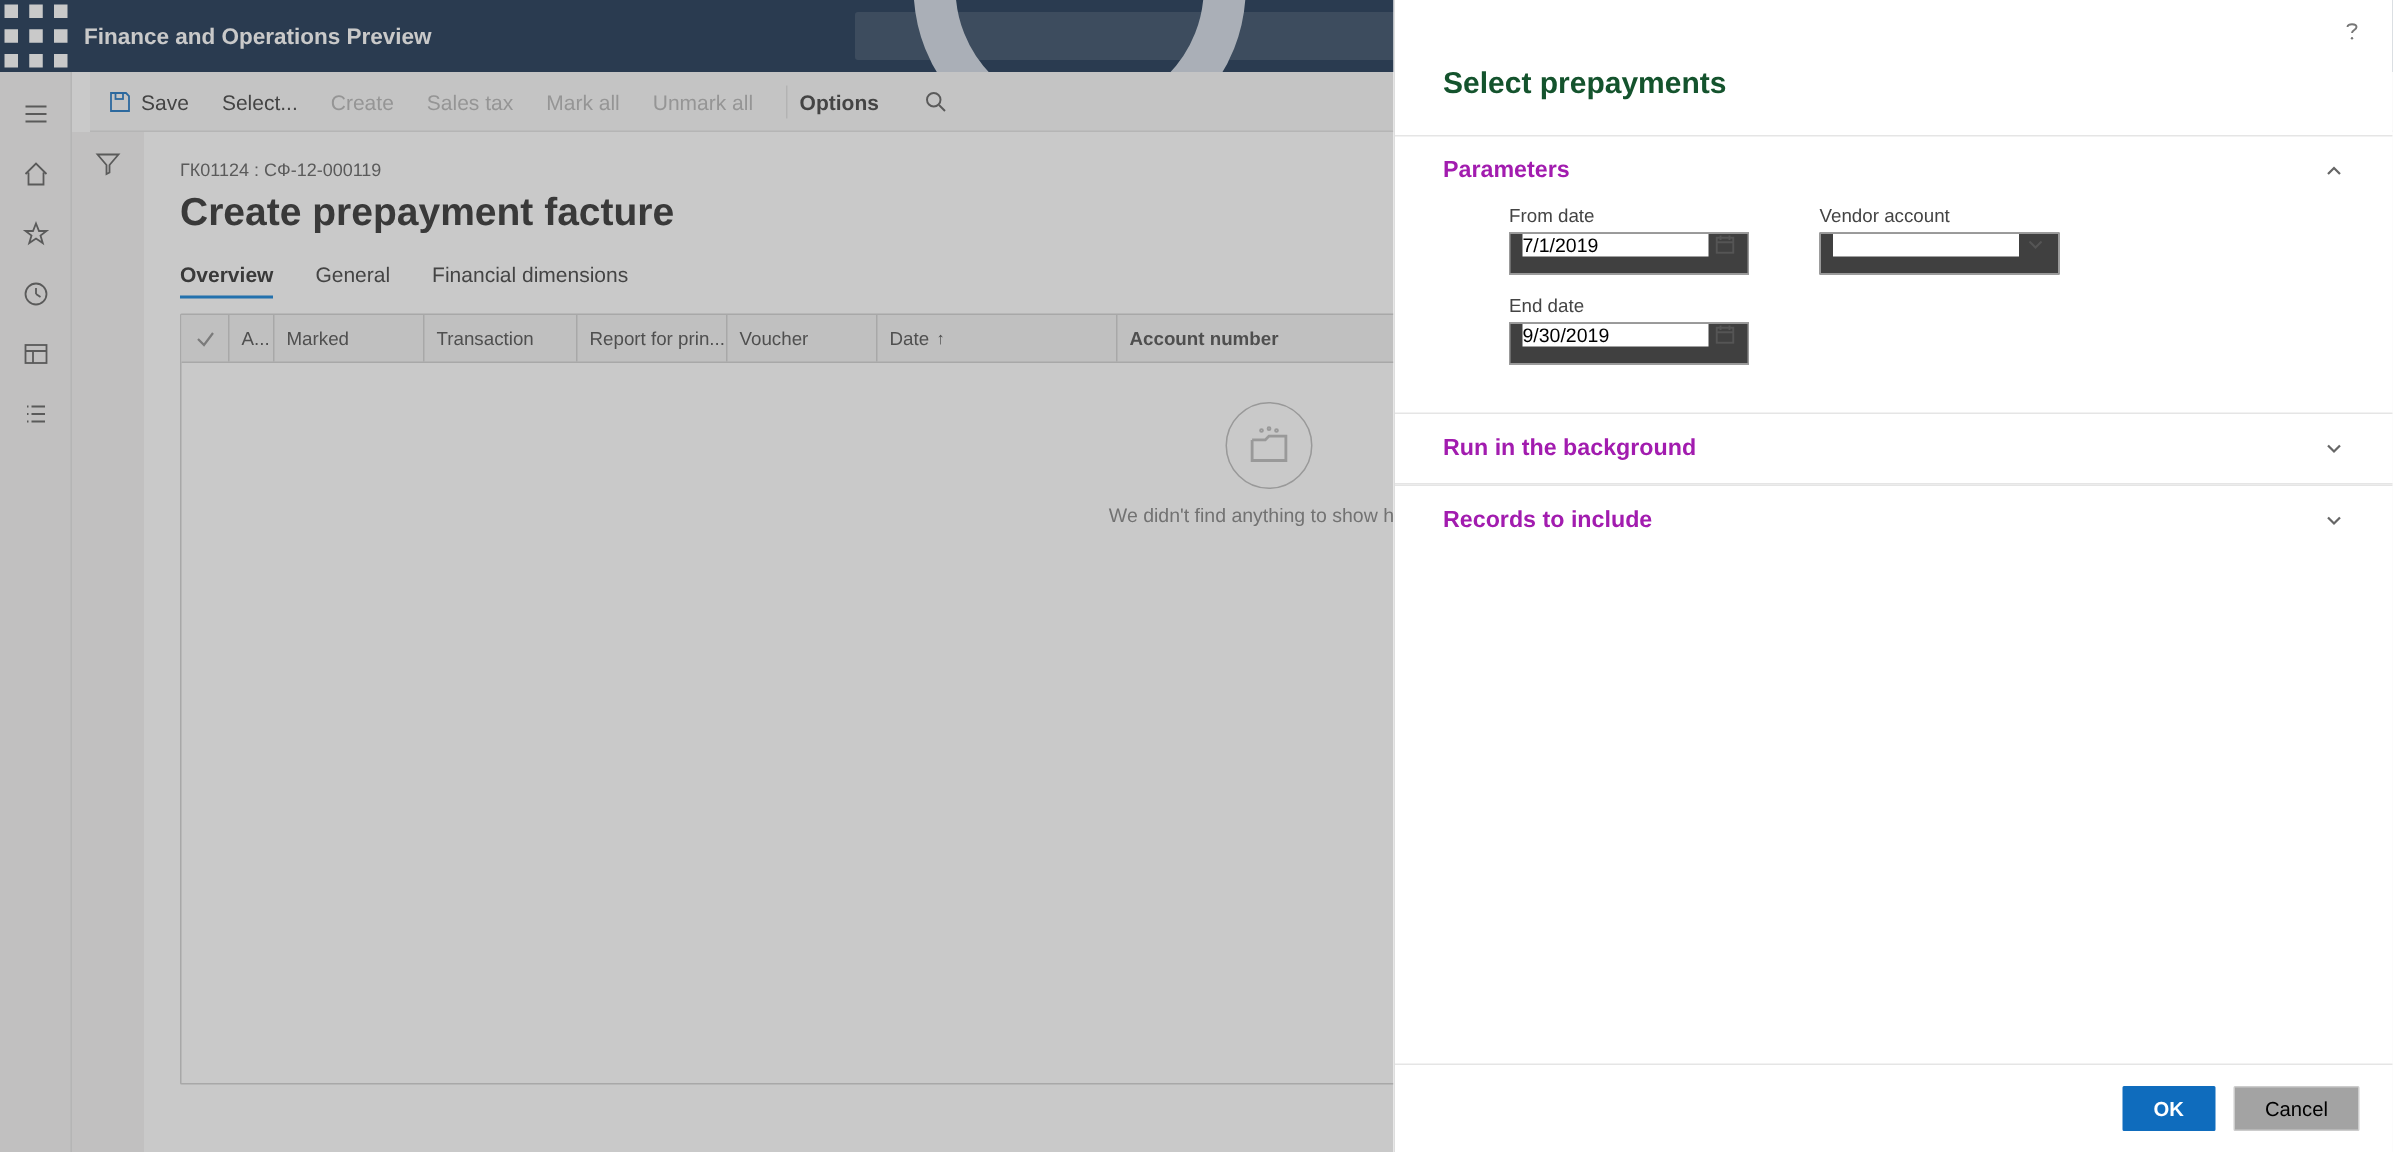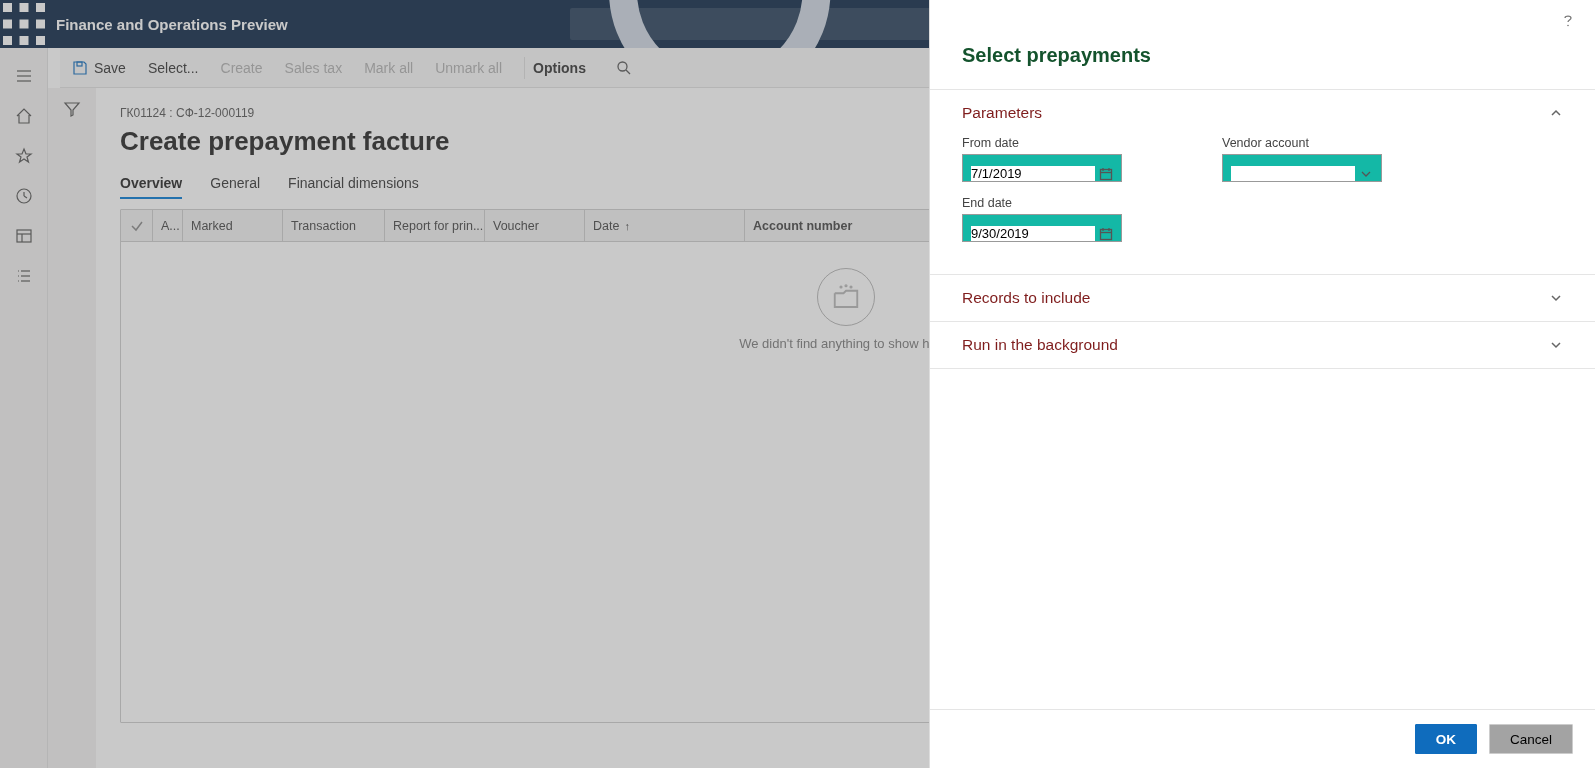--- a/index.html
+++ b/index.html
@@ -60,27 +60,27 @@
   
   .overlay { position: absolute; left: 0; top: 0; width: 929px; height: 768px; background: rgba(100,100,100,0.35); pointer-events: none; z-index: 5; }
 
   
   .sidepanel { position: absolute; right: 0; top: 0; width: 666px; height: 768px; background: #fff; z-index: 10; border-left: 1px solid #ddd; display: flex; flex-direction: column; }
   .sp-top { display: flex; align-items: center; justify-content: space-between; padding: 6px 12px 0 0; }
   .sp-help { cursor: pointer; padding: 6px; }
   .sp-help svg { width: 18px; height: 18px; stroke: #777; fill: none; stroke-width: 1.3; }
   .sp-title { font-size: 20px; font-weight: 600; color: #14532d; padding: 4px 32px 22px 32px; }
   .sp-section { border-top: 1px solid #e5e5e5; }
-  .sp-section-header { display: flex; align-items: center; justify-content: space-between; padding: 14px 32px; font-size: 15.5px; font-weight: 400; color: #7f1d1d; cursor: pointer; }
+  .sp-section-header { display: flex; align-items: center; justify-content: space-between; padding: 14px 32px; font-size: 15.5px; font-weight: 700; color: #a21caf; cursor: pointer; }
   .sp-section-header svg { width: 14px; height: 14px; stroke: #666; fill: none; stroke-width: 1.5; }
-  .sp-section-body { padding: 0 32px 18px 32px; display: flex; gap: 100px; }
+  .sp-section-body { padding: 0 32px 18px 32px; display: flex; gap: 47px; margin-left: 44px; }
   .sp-fieldcol { display: flex; flex-direction: column; }
   .sp-field { margin-bottom: 14px; }
   .sp-field label { display: block; font-size: 12.5px; color: #444; margin-bottom: 4px; }
-  .sp-dateinput, .sp-select { width: 160px; height: 28px; border: 1px solid #999; font-size: 13px; padding: 0 8px; display: flex; align-items: flex-end; justify-content: space-between; background: #14b8a6; }
+  .sp-dateinput, .sp-select { width: 160px; height: 28px; border: 1px solid #999; font-size: 13px; padding: 0 8px; display: flex; align-items: flex-start; justify-content: space-between; background: #404040; }
   .sp-dateinput input, .sp-select input { border:none; outline:none; width: 100%; font-size: 13px; }
   .sp-dateinput svg, .sp-select svg { width: 14px; height: 14px; stroke: #555; fill:none; stroke-width:1.3; flex-shrink:0; margin-left:4px;}
 
   .sp-footer { margin-top: auto; border-top: 1px solid #e5e5e5; padding: 14px 22px; display: flex; justify-content: flex-end; gap: 12px; }
   .btn { height: 30px; padding: 0 20px; font-size: 13.5px; border: 1px solid #ccc; background: #a3a3a3; cursor: pointer; border-radius: 1px; }
   .btn-primary { background: #0f6cbd; border-color: #0f6cbd; color: #fff; font-weight: 600; }
 
   .sort-arrow { font-size: 11px; }
 </style>
 </head>
@@ -292,35 +292,35 @@
             <input type="text" value="" style="">
             <svg viewBox="0 0 14 14">
                 <polyline points="3,5 7,9 11,5"></polyline>
               </svg>
           </div>
         </div>
       </div>
     </div>
   </div>
 
+  <div class="sp-section" style="border-bottom:1px solid #e5e5e5;">
+    <div class="sp-section-header">
+      <span>Run in the background</span>
+      <svg viewBox="0 0 14 14">
+          <polyline points="3,5 7,9 11,5"></polyline>
+        </svg>
+    </div>
+  </div>
+
   <div class="sp-section">
     <div class="sp-section-header">
       <span>Records to include</span>
       <svg viewBox="0 0 14 14">
           <polyline points="3,5 7,9 11,5"></polyline>
         </svg>
     </div>
   </div>
 
-  <div class="sp-section" style="border-bottom:1px solid #e5e5e5;">
-    <div class="sp-section-header">
-      <span>Run in the background</span>
-      <svg viewBox="0 0 14 14">
-          <polyline points="3,5 7,9 11,5"></polyline>
-        </svg>
-    </div>
-  </div>
-
   <div class="sp-footer">
     <button class="btn btn-primary">OK</button>
     <button class="btn">Cancel</button>
   </div>
 </div>
 
 </body></html>

